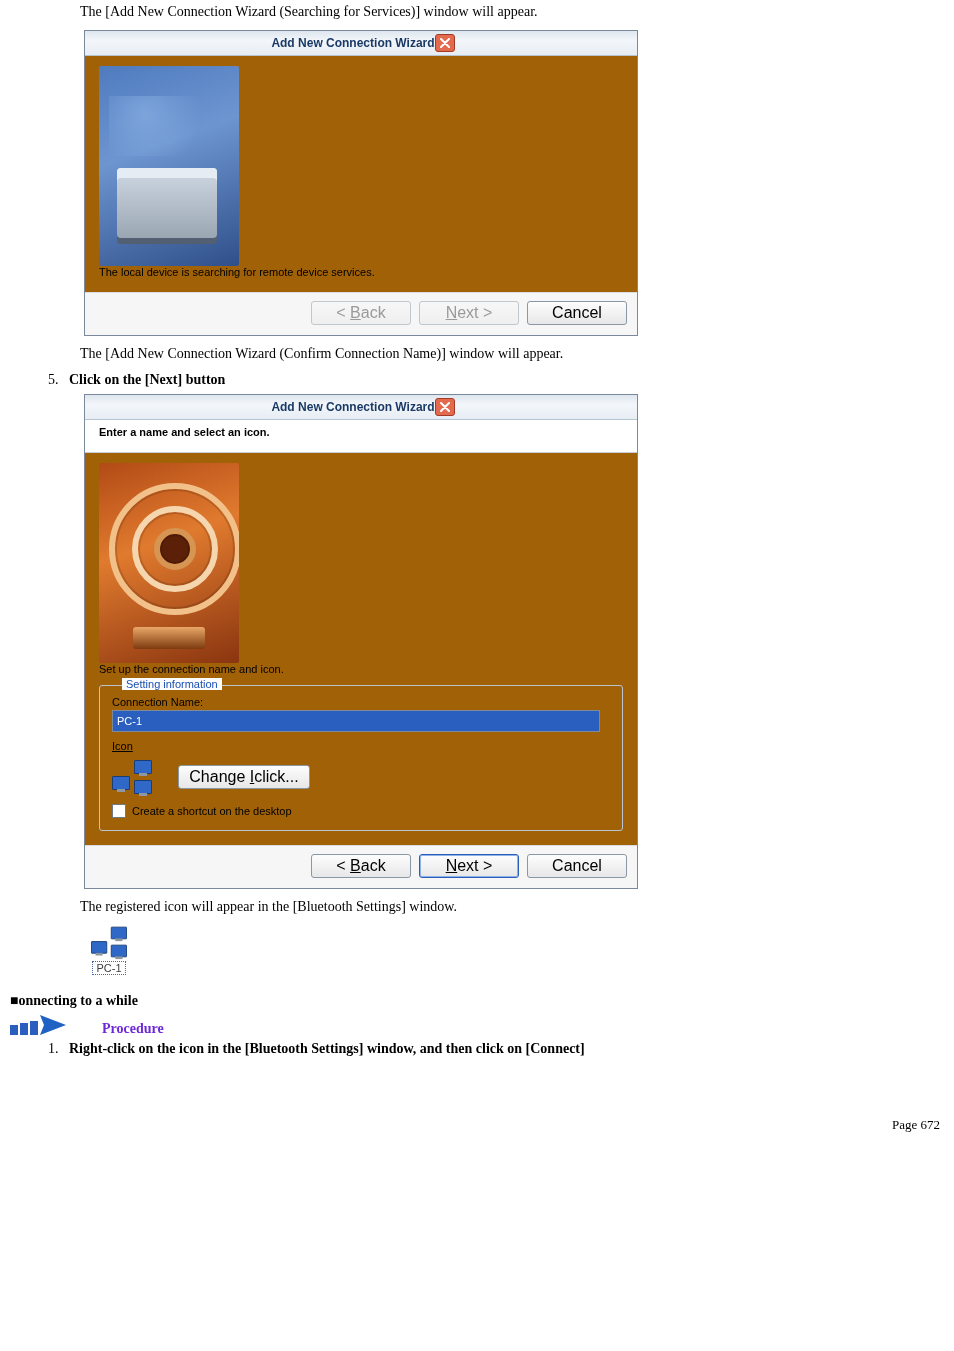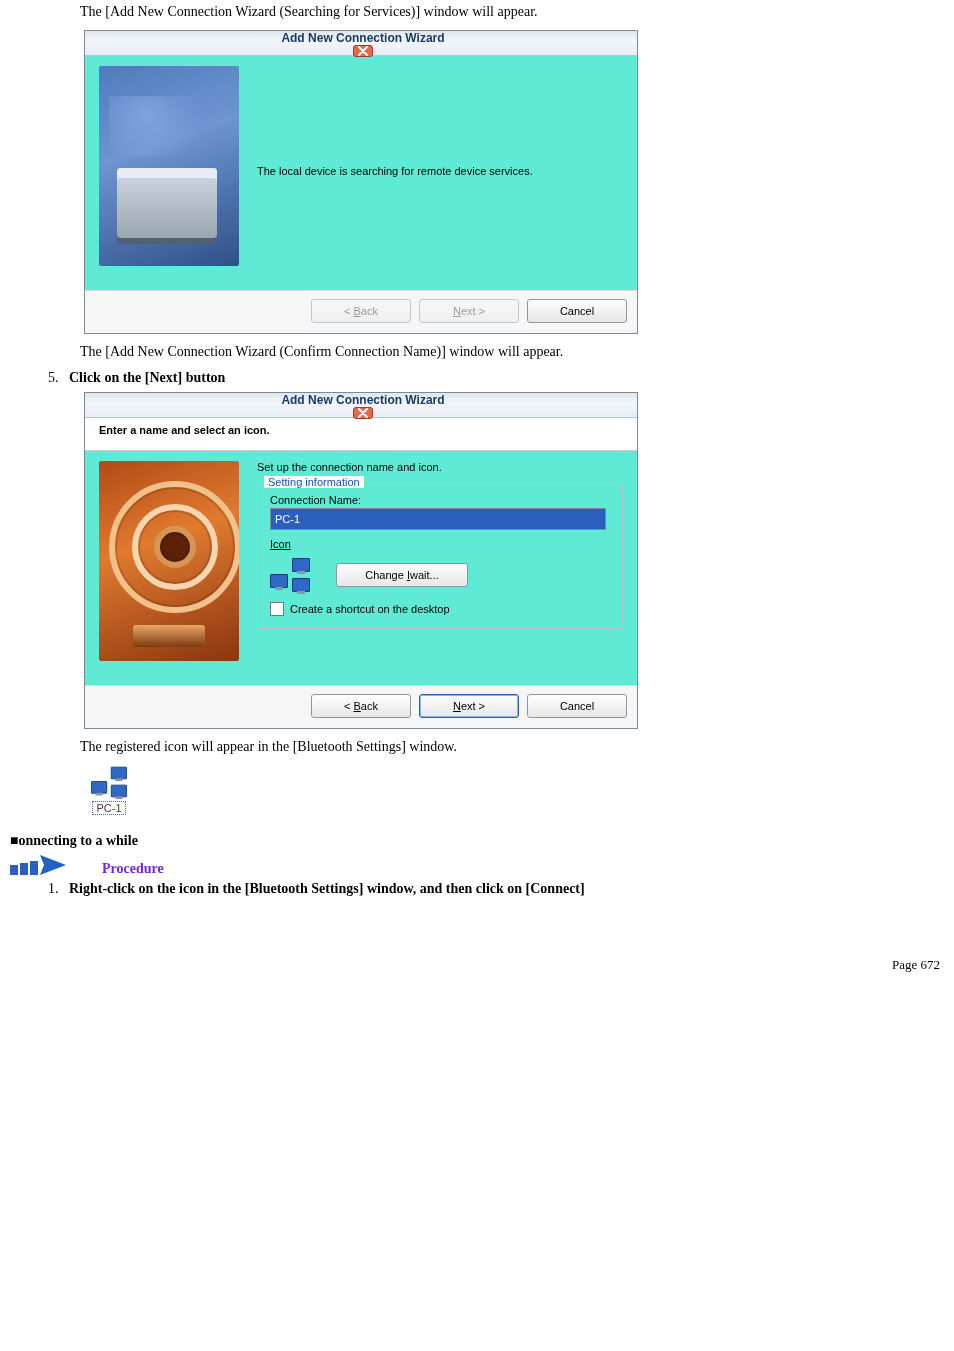--- a/index.html
+++ b/index.html
@@ -43,25 +43,24 @@
     margin: 6px 0 10px 4px;
     background: #fff;
     font-family: Tahoma, Arial, sans-serif;
     font-size: 11px;
     color: #000;
   }
   .xp-titlebar {
     height: 24px;
     display: flex;
     align-items: center;
-    justify-content: flex-start;
+    justify-content: center;
     padding: 0 4px 0 8px;
     background: linear-gradient(#dde6ef, #f3f6fa 40%, #e6edf3);
     border-bottom: 1px solid #b6c3d0;
-    flex-direction: column;
   }
   .xp-titlebar-text {
     font-weight: bold;
     color: #1a3a66;
     font-size: 12px;
   }
   .xp-close-btn {
     width: 18px; height: 16px;
     background: #e46a4f;
     border: 1px solid #a33a24;
@@ -73,21 +72,22 @@
     background: #fff;
     border-bottom: 1px solid #c6cfd8;
     padding: 6px 12px 14px 14px;
     font-weight: bold;
     font-size: 11px;
   }
   .xp-body {
     display: flex;
     padding: 10px 14px 14px 14px;
     min-height: 210px;
-    background: #5eead4;
+    background: #a16207;
+    flex-direction: column;
   }
   .xp-side-img {
     width: 140px; height: 200px;
     flex: 0 0 auto;
     margin-right: 18px;
     border-radius: 2px;
     overflow: hidden;
   }
   .xp-main { flex: 1; }
   .xp-buttonbar {
@@ -95,21 +95,21 @@
     justify-content: flex-end;
     gap: 8px;
     padding: 8px 10px 10px 10px;
     background: #f6f6f6;
     border-top: 1px solid #d7dde3;
   }
   .xp-btn {
     min-width: 78px;
     height: 22px;
     font-family: Tahoma, Arial, sans-serif;
-    font-size: 11px;
+    font-size: 16px;
     padding: 0 10px;
     background: linear-gradient(#fdfdfd, #e7e7e7);
     border: 1px solid #8a97a4;
     border-radius: 3px;
     display: flex; align-items: center; justify-content: center;
   }
   .xp-btn.disabled {
     color: #9a9a9a;
     border-color: #c0c7ce;
     background: linear-gradient(#f7f7f7, #efefef);
@@ -157,21 +157,21 @@
 
   
   .xp-group {
     border: 1px solid #b9c4cf;
     border-radius: 3px;
     padding: 10px 12px 12px 12px;
     margin-top: 10px;
     position: relative;
   }
   .xp-group-legend {
-    position: absolute; top: -8px; left: 6px;
+    position: absolute; top: -8px; left: 22px;
     background: #fdfdfd;
     padding: 0 4px;
     color: #1a4fb0;
     font-size: 11px;
   }
   .xp-label { color: #000; font-size: 11px; }
   .xp-input {
     width: 96%;
     height: 18px;
     border: 1px solid #7e8a97;
@@ -292,21 +292,21 @@
         <div class="xp-label" style="margin-top:8px;text-decoration:underline;">Icon</div>
 
         <div class="icon-row">
           <div class="net-icon">
             <span class="mon a"></span>
               <span class="mon b"></span>
               <span class="mon c"></span>
           </div>
           <div class="xp-btn" style="min-width:110px;">
             <span>
-              <span>Change </span><span class="ul">I</span><span>wait...</span>
+              <span>Change </span><span class="ul">I</span><span>click...</span>
             </span>
           </div>
         </div>
 
         <div class="chk-row">
           <span class="chk-box"></span>
           <span>
             <span>Create a </span><span class="ul">s</span><span>hortcut on the desktop</span>
           </span>
         </div>

